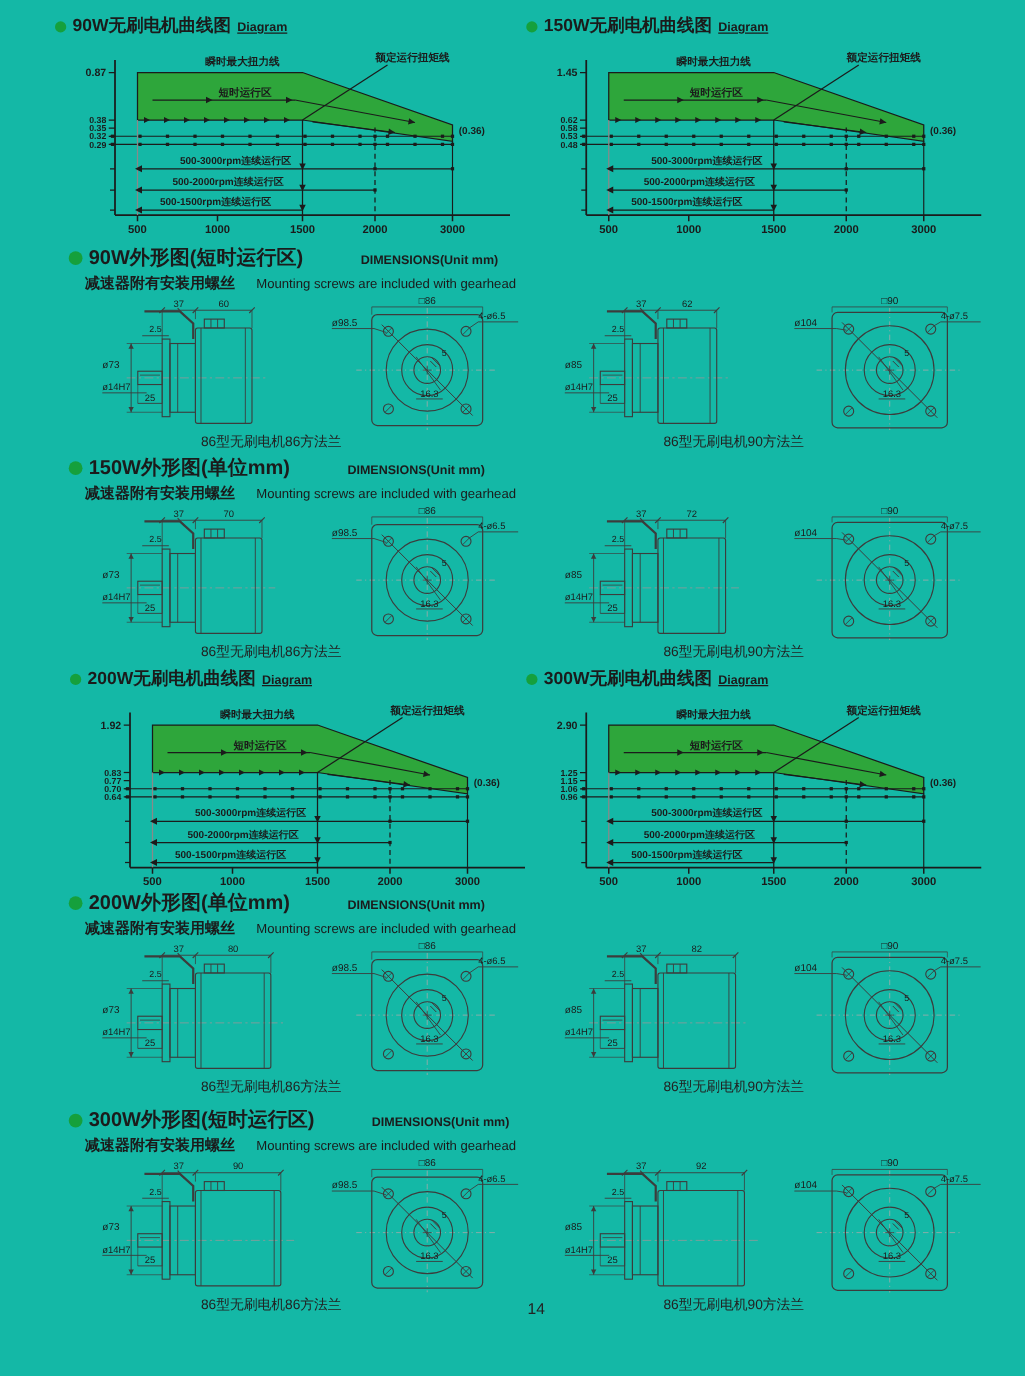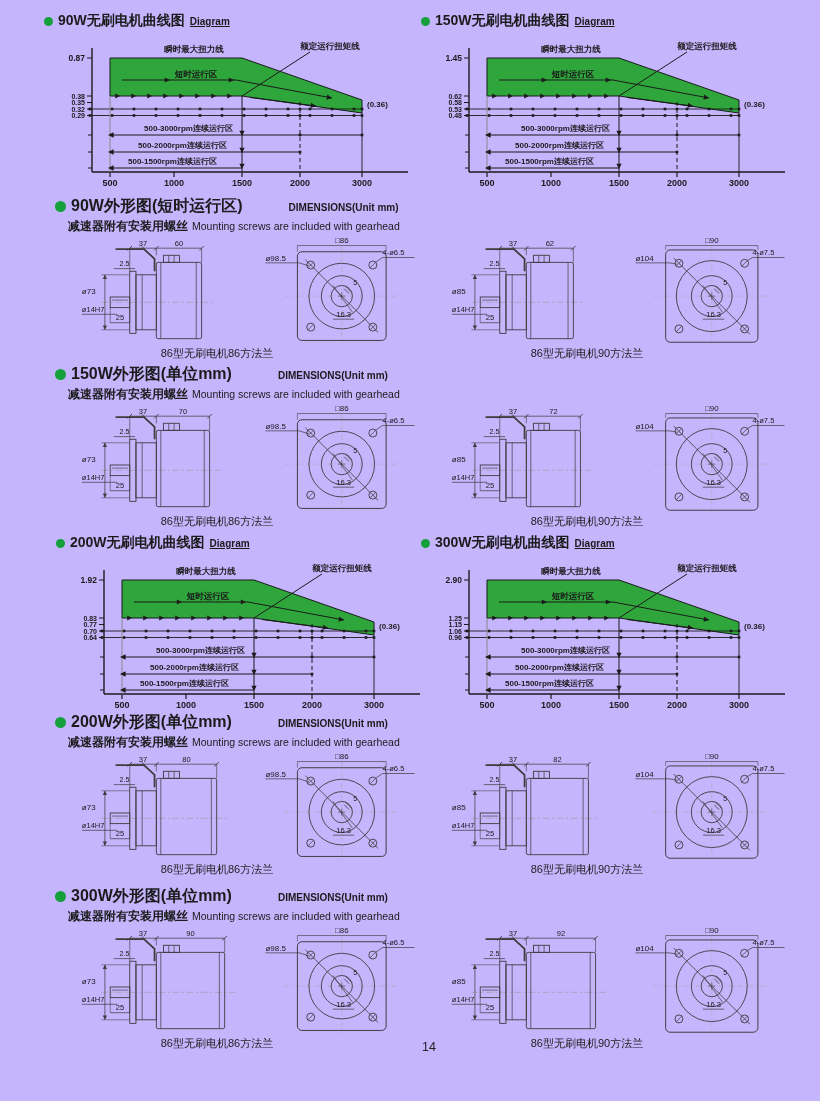--- a/index.html
+++ b/index.html
@@ -1,25 +1,25 @@
 <!DOCTYPE html>
 <html><head>
 <meta charset="utf-8">
 <style>
   html,body{margin:0;padding:0;background:#fff;}
-  .page{position:relative;width:820px;height:1101px;background:#c4b5fd;overflow:hidden;
+  .page{position:relative;width:820px;height:1101px;background:#14b8a6;overflow:hidden;
         font-family:"Liberation Sans","DejaVu Sans",sans-serif;color:#1b1b1b;}
   .sec-head{position:absolute;display:flex;align-items:baseline;gap:5px;white-space:nowrap;}
   .bullet{display:inline-block;width:9px;height:9px;border-radius:50%;background:#15a03c;align-self:center;flex:none;}
   .bullet.big{width:11px;height:11px;}
   .chart-title{font-size:14px;font-weight:bold;}
   .chart-title-en{font-size:10px;font-weight:bold;text-decoration:underline;}
   .dim-title{font-size:16px;font-weight:bold;}
   .dim-title-en{font-size:10px;font-weight:bold;margin-left:41px;}
-  .sec-sub{position:absolute;display:flex;align-items:baseline;gap:4px;white-space:nowrap;}
+  .sec-sub{position:absolute;display:flex;align-items:baseline;gap:17px;white-space:nowrap;}
   .sub-cn{font-size:12px;font-weight:bold;}
   .sub-en{font-size:10.5px;font-weight:normal;}
   .chart-svg{position:absolute;left:0;top:20px;}
   .chart-block{position:absolute;width:376px;height:186px;}
   .dim-section{position:absolute;left:0;top:0;width:820px;}
   .draw-group{position:absolute;width:360px;height:132px;}
   .draw-group svg{position:absolute;top:0;}
   .side-svg{left:0;}
   .front-svg{left:184px;}
   .caption{position:absolute;left:0;top:112px;width:290px;text-align:center;font-size:11px;color:#222;}
@@ -950,21 +950,21 @@
           <text x="90" y="94" font-size="8.5" text-anchor="middle" fill="#1b1b1b" font-family="&quot;Liberation Sans&quot;,&quot;DejaVu Sans&quot;,sans-serif">16.3</text>
           <line x1="78" y1="96" x2="102" y2="96" stroke="#3c3c3c" stroke-width="0.8"></line>
         </svg>
       <div class="caption">86型无刷电机90方法兰</div>
     </div>
   </div>
 
   <div class="dim-section" style="top:886px">
     <div class="sec-head" style="left:55px;top:0">
       <span class="bullet big"></span>
-      <span class="dim-title">300W外形图(单位mm)</span>
+      <span class="dim-title">300W外形图(短时运行区)</span>
       <span class="dim-title-en">DIMENSIONS(Unit mm)</span>
     </div>
     <div class="sec-sub" style="left:68px;top:22px">
       <span class="sub-cn">减速器附有安装用螺丝</span>
       <span class="sub-en">Mounting screws are included with gearhead</span>
     </div>
     <div class="draw-group" style="left:72px;top:38px">
       <svg class="side-svg" width="190" height="110" viewBox="0 0 200 124">
           <line x1="26" y1="77" x2="177" y2="77" stroke="#999" stroke-width="0.7" stroke-dasharray="8 3 2 3"></line>
           <rect x="36" y="71" width="22" height="12" fill="none" stroke="#3c3c3c" stroke-width="1"></rect>

